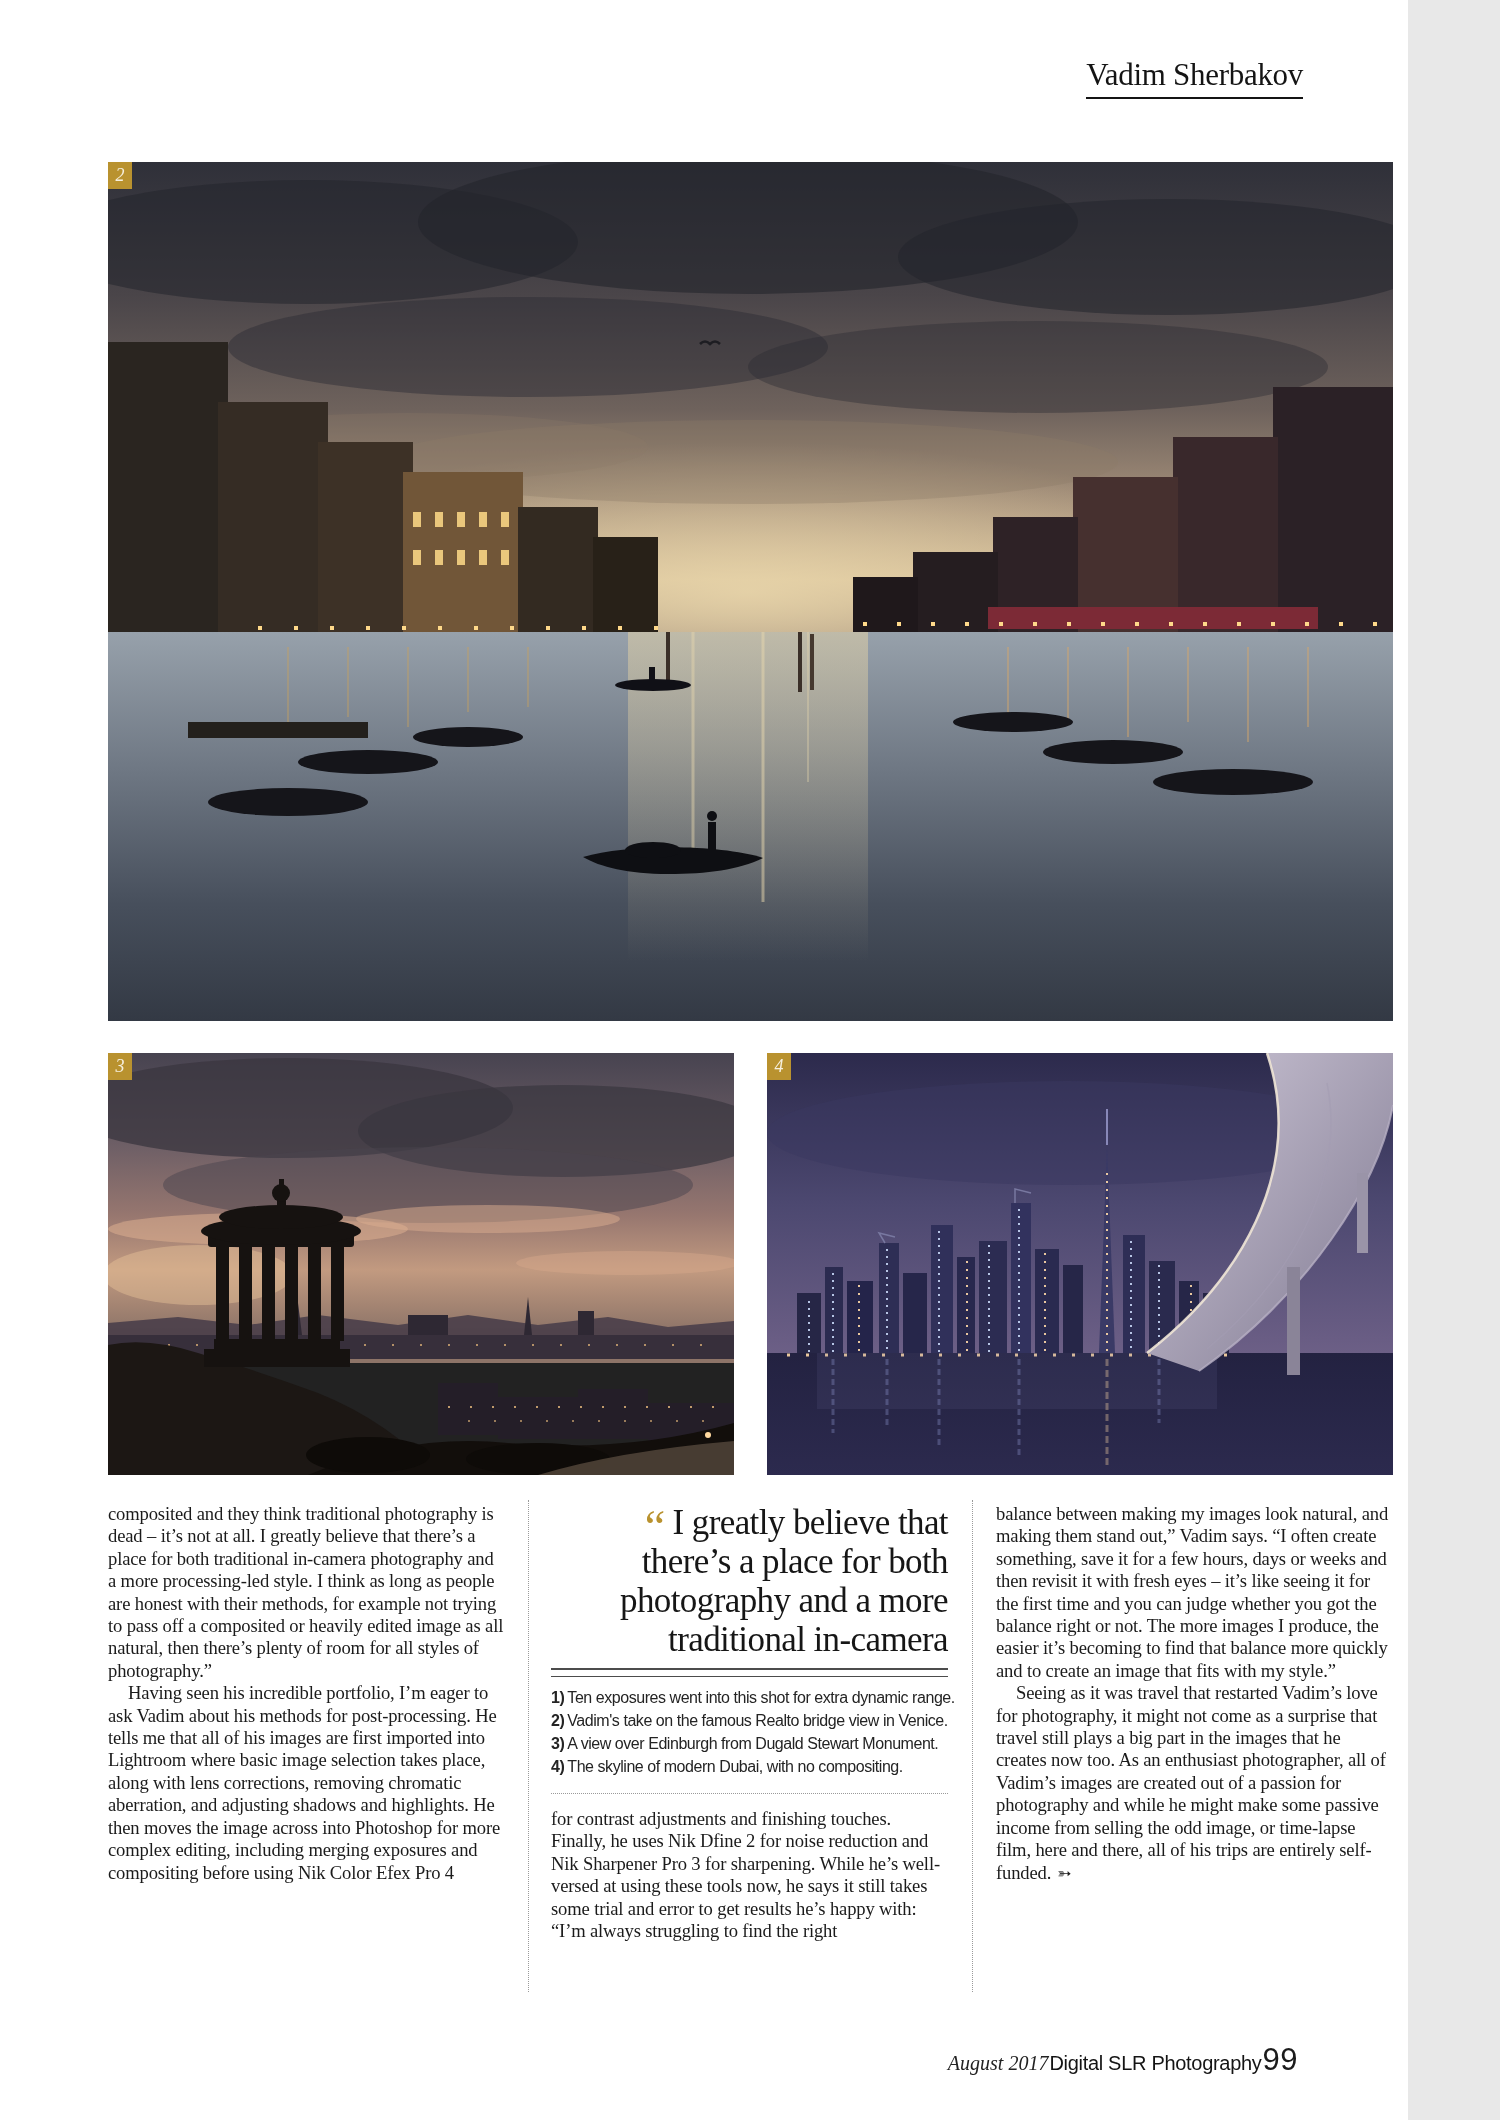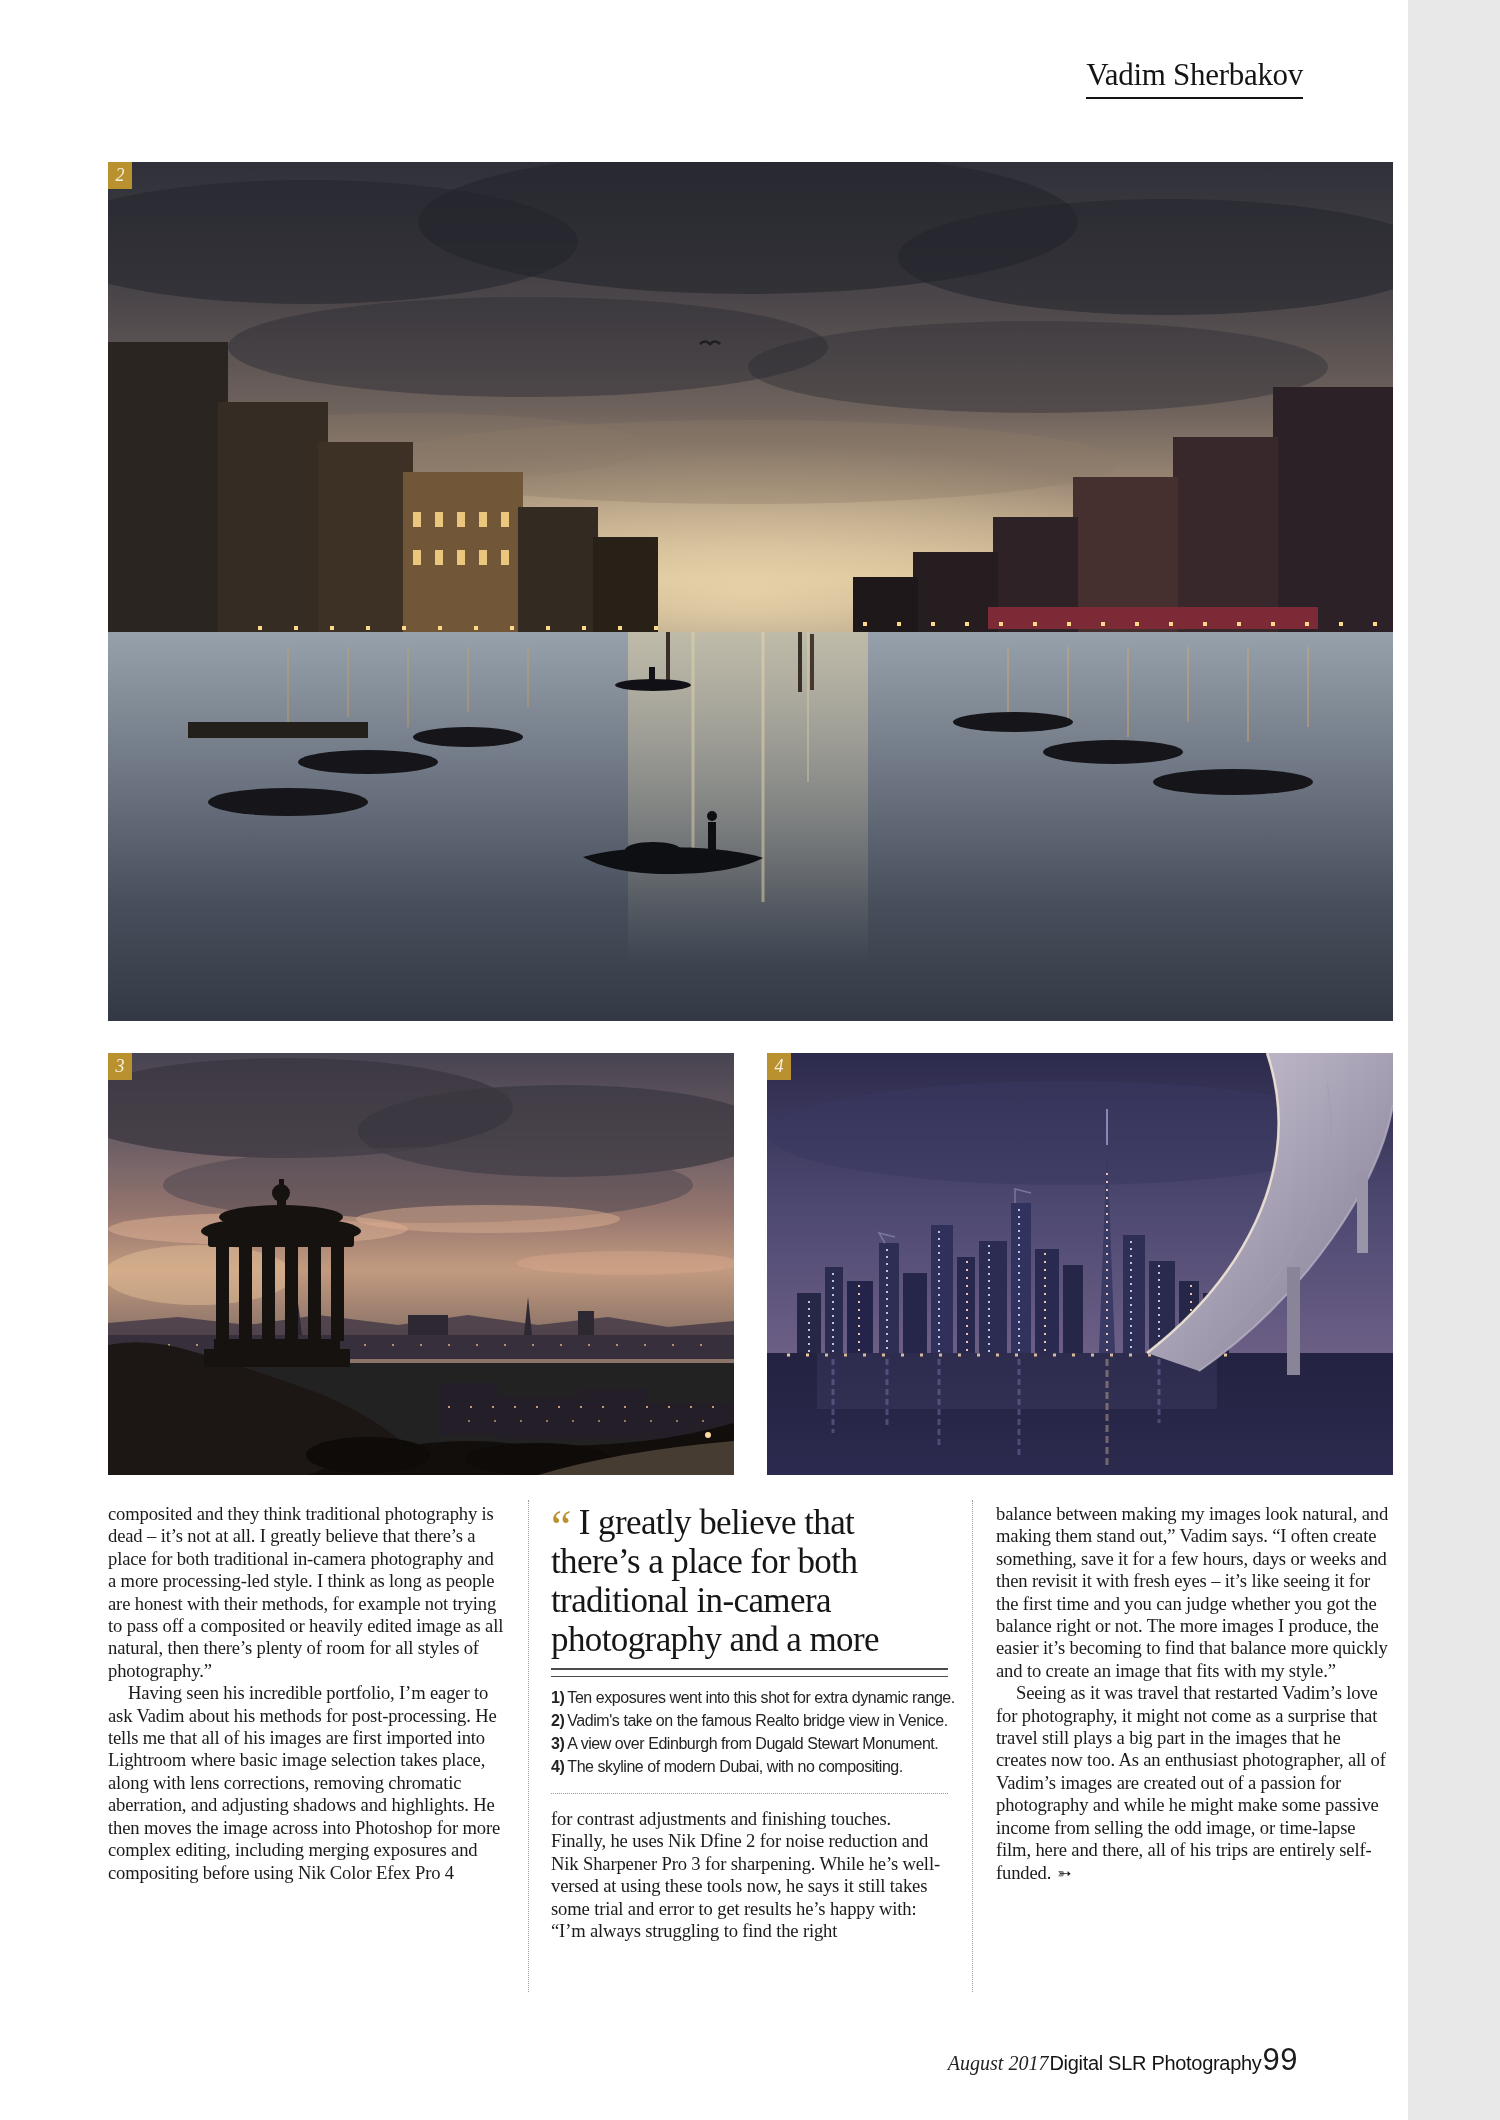--- a/index.html
+++ b/index.html
@@ -24,21 +24,21 @@
   .col p{margin:0;font-size:18.6px;line-height:22.4px;letter-spacing:-0.15px;text-align:left;color:#1b1b1b;}
   .col p.indent{text-indent:20px;}
   .col1{left:108px;}
   .col2{left:551px;}
   .col3{left:996px;}
   .vdiv{position:absolute;top:1500px;height:492px;width:0;border-left:1px dotted #9a9a9a;}
   .vdiv.d1{left:528px;}
   .vdiv.d2{left:972px;}
 
   
-  .pullquote{text-align:left;color:#161616;}
+  .pullquote{text-align:right;color:#161616;}
   .pq-line{display:block;font-size:35px;line-height:39px;letter-spacing:-0.6px;white-space:nowrap;}
   .pq-mark{color:#b9922f;font-size:46px;line-height:0;vertical-align:-8px;}
   .pq-open{margin-right:8px;}
   .pq-close{margin-left:8px;}
 
   
   .caption-box{margin-top:9px;border-bottom:1px dotted #9a9a9a;padding-bottom:15px;}
   .double-rule{height:6px;border-top:2.5px solid #4c4c4c;border-bottom:1.5px solid #4c4c4c;margin-bottom:9px;}
   .caption-line{font-family:"Liberation Sans",sans-serif;font-size:16px;line-height:23px;
       letter-spacing:-0.45px;color:#242424;white-space:nowrap;}
@@ -327,22 +327,22 @@
     <p>composited and they think traditional photography is dead – it’s not at all. I greatly believe that there’s a place for both traditional in-camera photography and a more processing-led style. I think as long as people are honest with their methods, for example not trying to pass off a composited or heavily edited image as all natural, then there’s plenty of room for all styles of photography.”</p>
     <p class="indent">Having seen his incredible portfolio, I’m eager to ask Vadim about his methods for post-processing. He tells me that all of his images are first imported into Lightroom where basic image selection takes place, along with lens corrections, removing chromatic aberration, and adjusting shadows and highlights. He then moves the image across into Photoshop for more complex editing, including merging exposures and compositing before using Nik Color Efex Pro 4</p>
   </div>
 
   <div class="vdiv d1"></div>
 
   <div class="col col2">
     <div class="pullquote">
       <span class="pq-line"><span class="pq-mark pq-open">“</span><span>I greatly believe that</span></span>
       <span class="pq-line">there’s a place for both</span>
+      <span class="pq-line">photography and a more</span>
       <span class="pq-line">traditional in-camera</span>
-      <span class="pq-line">photography and a more</span>
     </div>
     <div class="caption-box">
       <div class="double-rule"></div>
       <div class="caption-line"><span class="num">1)</span><span>Ten exposures went into this shot for extra dynamic range.</span></div>
       <div class="caption-line"><span class="num">2)</span><span>Vadim's take on the famous Realto bridge view in Venice.</span></div>
       <div class="caption-line"><span class="num">3)</span><span>A view over Edinburgh from Dugald Stewart Monument.</span></div>
       <div class="caption-line"><span class="num">4)</span><span>The skyline of modern Dubai, with no compositing.</span></div>
     </div>
     <p class="col2-body">for contrast adjustments and finishing touches. Finally, he uses Nik Dfine 2 for noise reduction and Nik Sharpener Pro 3 for sharpening. While he’s well-versed at using these tools now, he says it still takes some trial and error to get results he’s happy with: “I’m always struggling to find the right</p>
   </div>

